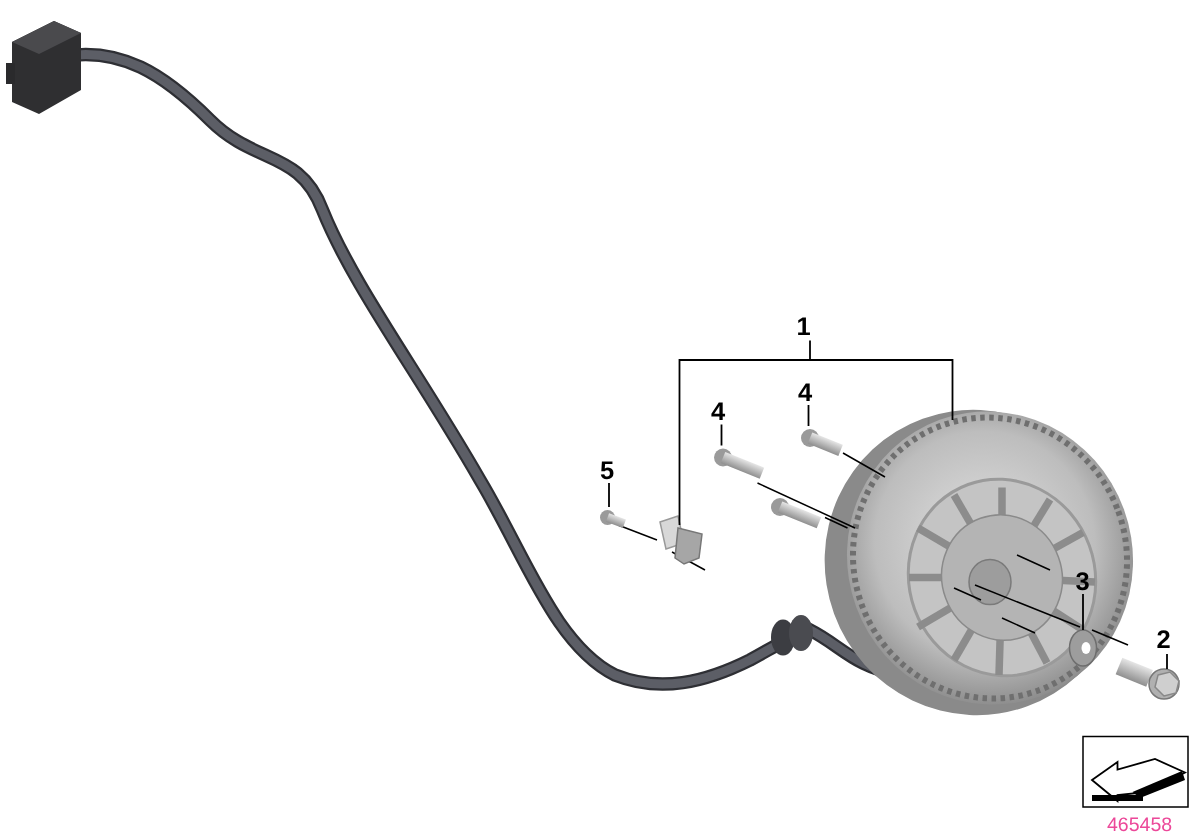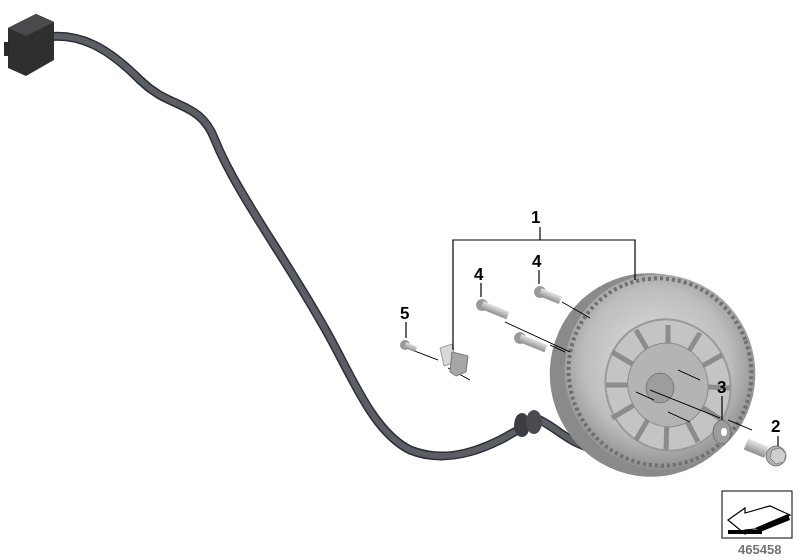--- a/index.html
+++ b/index.html
@@ -1,19 +1,19 @@
 <!DOCTYPE html>
 <html><head>
   <meta charset="utf-8">
   <style>
     html, body { margin: 0; padding: 0; background: #ffffff; }
     body { width: 800px; height: 560px; position: relative; overflow: hidden; font-family: "Liberation Sans", sans-serif; }
     #diagram { position: absolute; left: 0; top: 0; width: 800px; height: 560px; }
     .callout { position: absolute; font-family: "Liberation Sans", sans-serif; font-weight: bold; font-size: 17px; color: #000; line-height: 1; }
-    .code { position: absolute; font-family: "Liberation Sans", sans-serif; font-size: 13px; color: #737373; font-weight: bold; }
+    .code { position: absolute; font-family: "Liberation Sans", sans-serif; font-size: 13px; color: #ec4899; }
   </style>
 </head>
 <body>
 
 <div id="diagram">
   <svg width="800" height="560" viewBox="0 0 800 560">
     <defs>
       <radialGradient id="rotorGrad" cx="50%" cy="45%" r="55%">
         <stop offset="0%" stop-color="#e2e2e2"></stop>
         <stop offset="70%" stop-color="#bdbdbd"></stop>

